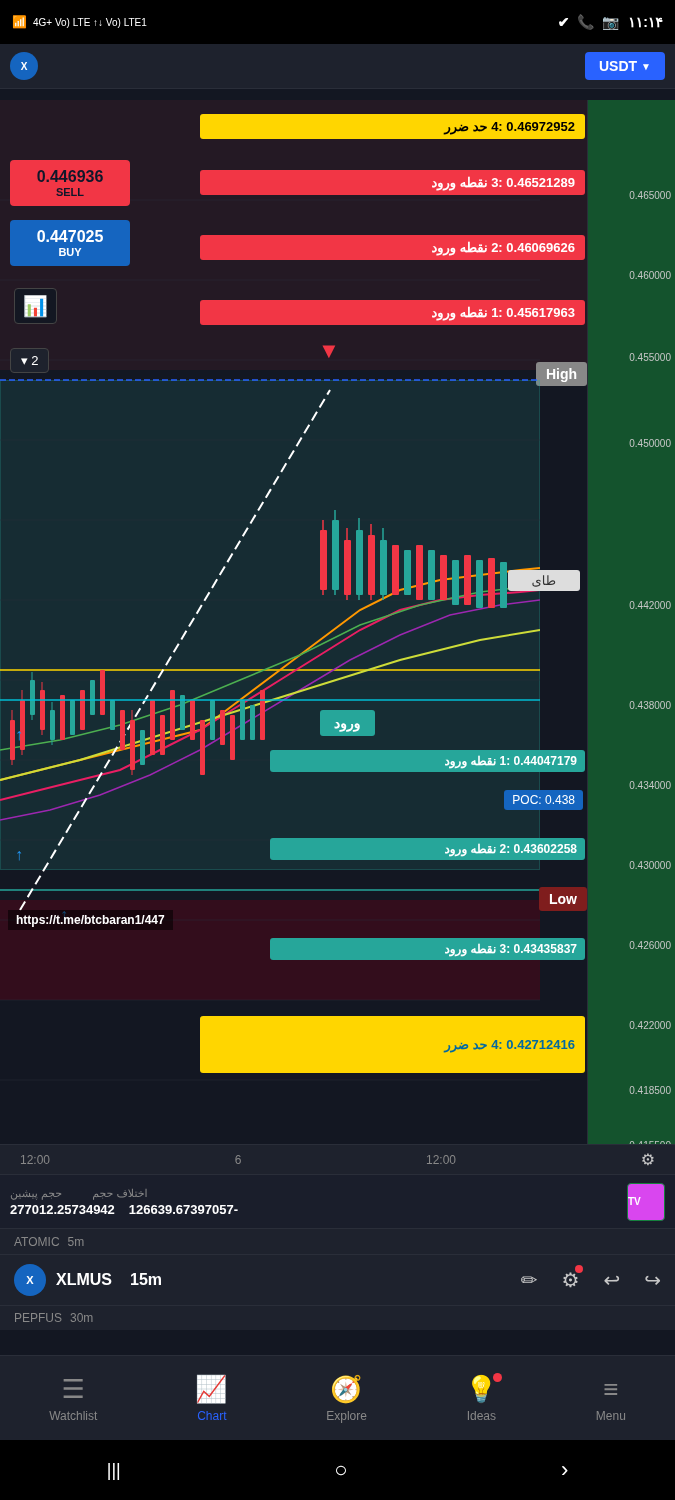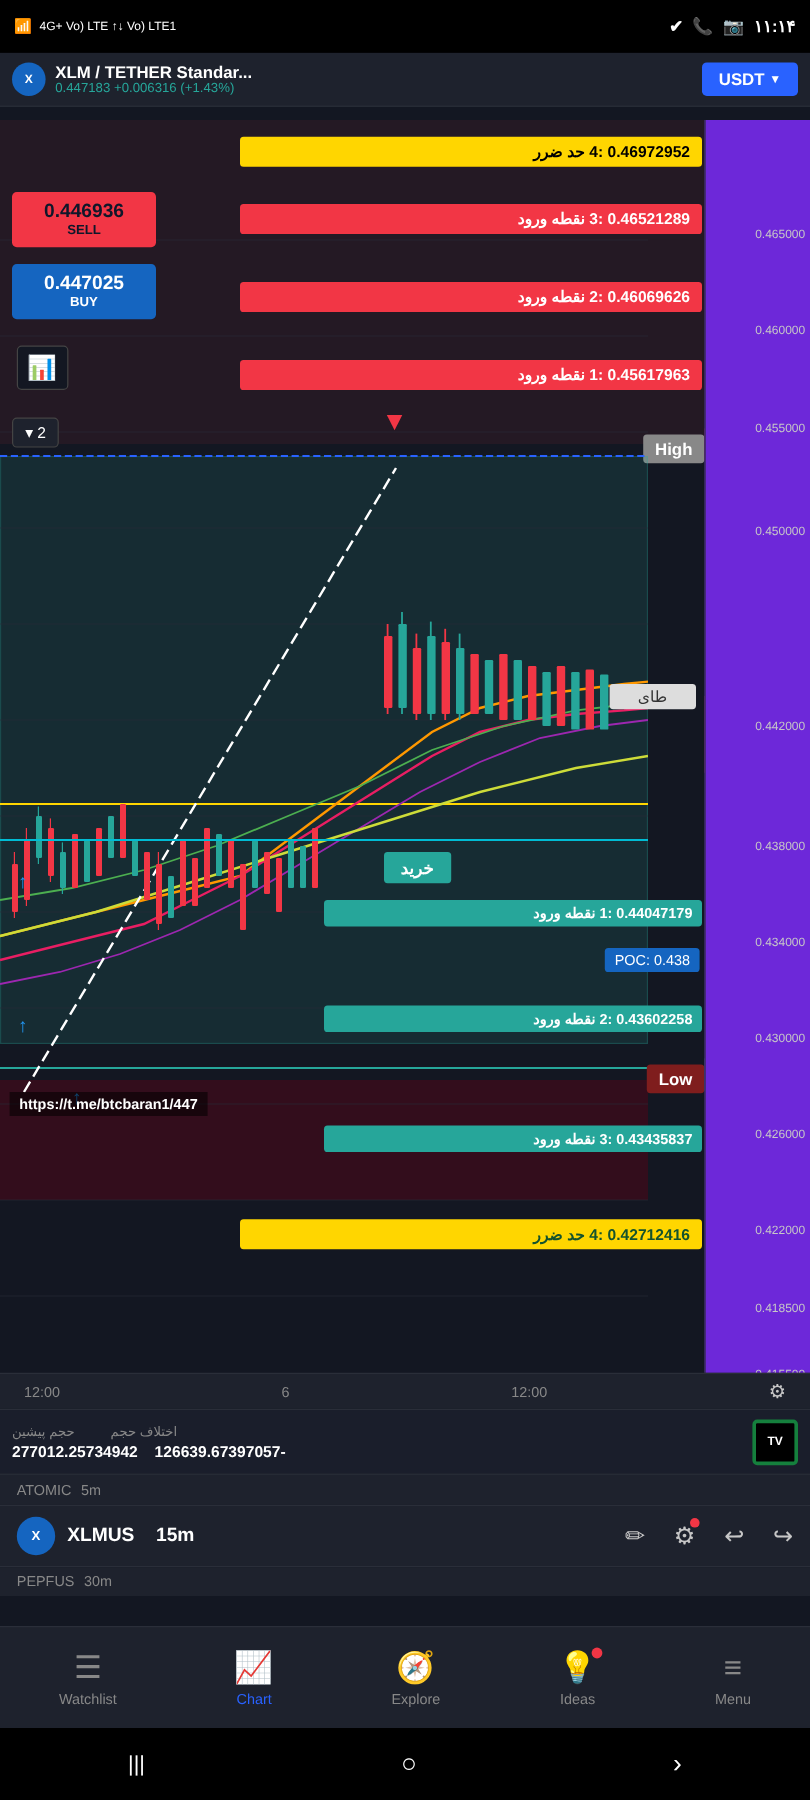--- a/index.html
+++ b/index.html
@@ -126,24 +126,20 @@
     <span>📷</span>
     <span>۱۱:۱۴</span>
   </div>
 </div>
 
 <div class="chart-header" style="top:44px; position:absolute; width:100%; z-index:99; background:#1e222d; padding:8px 10px; display:flex; align-items:center; justify-content:space-between;">
   <div>
     <div style="display:flex; align-items:center; gap:8px;">
       <div style="width:28px; height:28px; background:#1565c0; border-radius:50%; display:flex; align-items:center; justify-content:center;">
         <span style="color:#fff; font-size:10px; font-weight:bold;">X</span>
-      </div>
-      <div>
-        <div style="color:#fff; font-size:14px; font-weight:bold;">XLM / TETHER Standar...</div>
-        <div style="color:#26a69a; font-size:11px;">0.447183 +0.006316 (+1.43%)</div>
       </div>
     </div>
   </div>
   <div style="background:#2962ff; color:#fff; padding:6px 14px; border-radius:4px; font-size:14px; font-weight:bold; display:flex; align-items:center; gap:4px;">
     <span>USDT</span>
     <span style="font-size:10px;">▼</span>
   </div>
 </div>
 
 <div class="chart-area">
@@ -287,21 +283,21 @@
 
   <div style="position:absolute; top:248px; left:10px; background:#1e222d; color:#fff; border:1px solid #444; border-radius:4px; padding:4px 10px; font-size:13px;">
     <span>▾ 2</span>
   </div>
 
   <div class="tai-label" style="top:470px; right:95px;">
     <span>طای</span>
   </div>
 
   <div class="kharid-label" style="position:absolute; top:610px; left:320px;">
-    <span>خرید</span>
+    <span>ورود</span>
   </div>
 
   <div style="position:absolute; top:480px; right:0; background:#f23645; color:#fff; width:88px; padding:5px 4px; font-size:12px; font-weight:bold; text-align:center; line-height:1.5;">
     <div>0.447183</div>
     <div>00:48</div>
     <div>0.446938</div>
   </div>
 
   <div class="poc-label" style="top:690px; right:92px;">
     <span>POC: 0.438</span>
@@ -319,29 +315,29 @@
   </div>
 
   <div class="annotation-box ann-green" style="top:738px; left:270px; right:90px; padding:4px 8px; font-size:12px; direction:rtl;">
     <span>0.43602258 :2 نقطه ورود</span>
   </div>
 
   <div class="annotation-box ann-green" style="top:838px; left:270px; right:90px; padding:4px 8px; font-size:12px; direction:rtl;">
     <span>0.43435837 :3 نقطه ورود</span>
   </div>
 
-  <div class="annotation-box ann-yellow" style="top:916px; left:200px; right:90px; padding:5px 10px; color:#14532d;">
+  <div class="annotation-box ann-yellow" style="top:916px; left:200px; right:90px; padding:21px 10px; color:#0369a1;">
     <span>0.42712416 :4 حد ضرر</span>
   </div>
 
   <div style="position:absolute; top:810px; left:8px; color:#fff; font-size:12px; font-weight:bold; background:rgba(0,0,0,0.55); padding:3px 8px; z-index:50;">
     <span>https://t.me/btcbaran1/447</span>
   </div>
 
-  <div style="position:absolute; top:0; right:0; width:88px; height:1060px; background:#6d28d9; border-left:1px solid #2a2e39;">
+  <div style="position:absolute; top:0; right:0; width:88px; height:1060px; background:#14532d; border-left:1px solid #2a2e39;">
     <span style="position:absolute; top:90px; right:4px; color:#c7c7c7; font-size:10px;">0.465000</span>
     <span style="position:absolute; top:170px; right:4px; color:#c7c7c7; font-size:10px;">0.460000</span>
     <span style="position:absolute; top:252px; right:4px; color:#c7c7c7; font-size:10px;">0.455000</span>
     <span style="position:absolute; top:338px; right:4px; color:#c7c7c7; font-size:10px;">0.450000</span>
     <span style="position:absolute; top:500px; right:4px; color:#c7c7c7; font-size:10px;">0.442000</span>
     <span style="position:absolute; top:600px; right:4px; color:#c7c7c7; font-size:10px;">0.438000</span>
     <span style="position:absolute; top:680px; right:4px; color:#c7c7c7; font-size:10px;">0.434000</span>
     <span style="position:absolute; top:760px; right:4px; color:#c7c7c7; font-size:10px;">0.430000</span>
     <span style="position:absolute; top:840px; right:4px; color:#c7c7c7; font-size:10px;">0.426000</span>
     <span style="position:absolute; top:920px; right:4px; color:#c7c7c7; font-size:10px;">0.422000</span>
@@ -352,21 +348,21 @@
 </div>
 
 <div style="position:absolute; top:1144px; left:0; width:100%; height:30px; background:#1e222d; display:flex; align-items:center; color:#888; font-size:12px; padding:0 20px; justify-content:space-between; border-top:1px solid #2a2e39;">
   <span>12:00</span>
   <span>6</span>
   <span>12:00</span>
   <span style="color:#c7c7c7; font-size:16px;">⚙</span>
 </div>
 
 <div style="position:absolute; top:1174px; left:0; width:100%; height:54px; background:#1a1e2b; border-top:1px solid #2a2e39; display:flex; align-items:center; padding:0 10px; gap:10px; overflow:hidden; direction:rtl;">
-  <div style="background:#000000; width:38px; height:38px; display:flex; align-items:center; justify-content:center; border-radius:4px; border:3px solid #15803d;">
+  <div style="background:#d946ef; width:38px; height:38px; display:flex; align-items:center; justify-content:flex-end; border-radius:4px; border:1px solid #15803d;">
     <span style="color:#fff; font-size:10px; font-weight:bold;">TV</span>
   </div>
   <div style="flex:1; display:flex; flex-direction:column; align-items:flex-end; gap:2px;">
     <div style="display:flex; gap:30px; width:100%; justify-content:flex-end;">
       <span style="color:#888; font-size:11px;">اختلاف حجم</span>
       <span style="color:#888; font-size:11px;">حجم پیشین</span>
     </div>
     <div style="display:flex; gap:14px; width:100%; justify-content:flex-end;">
       <span style="color:#fff; font-size:13px; font-weight:bold;">-126639.67397057</span>
       <span style="color:#fff; font-size:13px; font-weight:bold;">277012.25734942</span>

